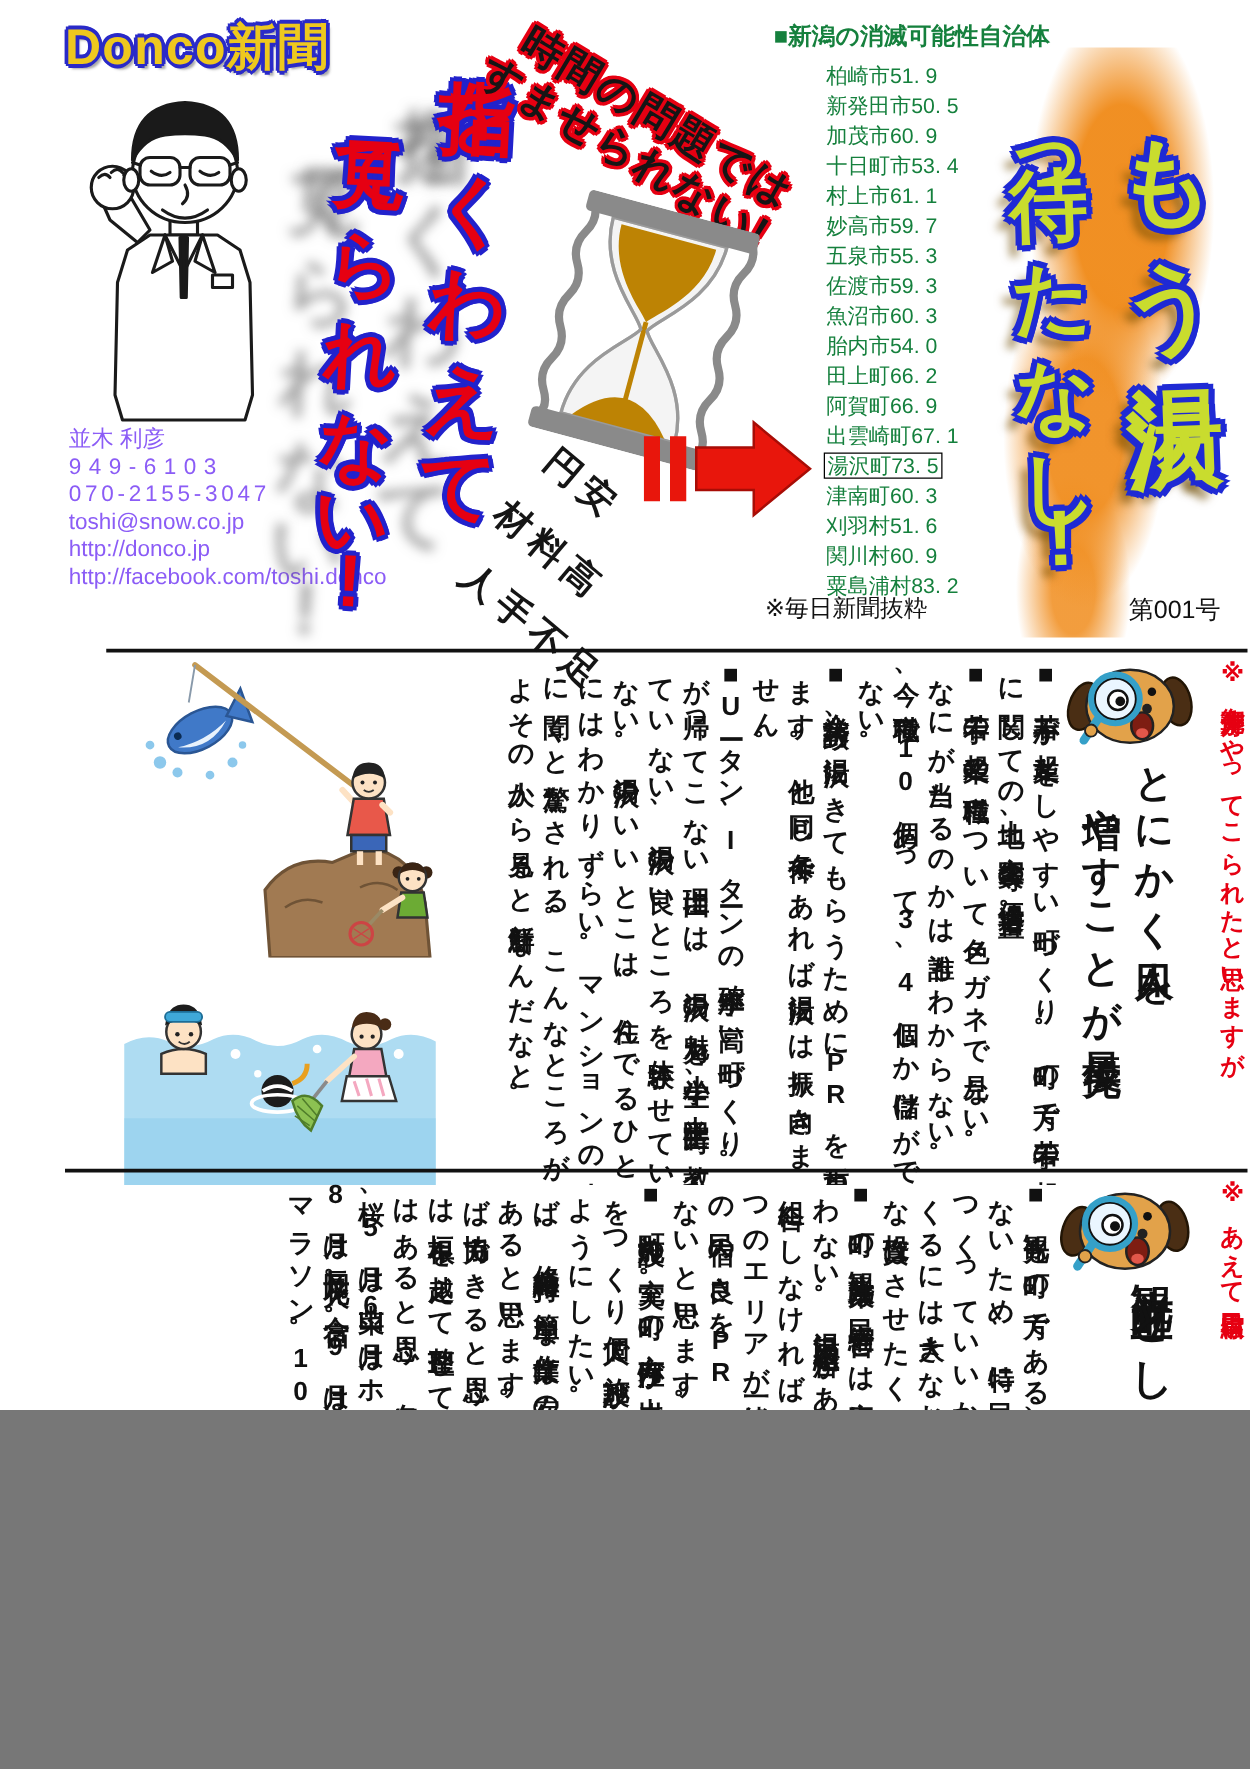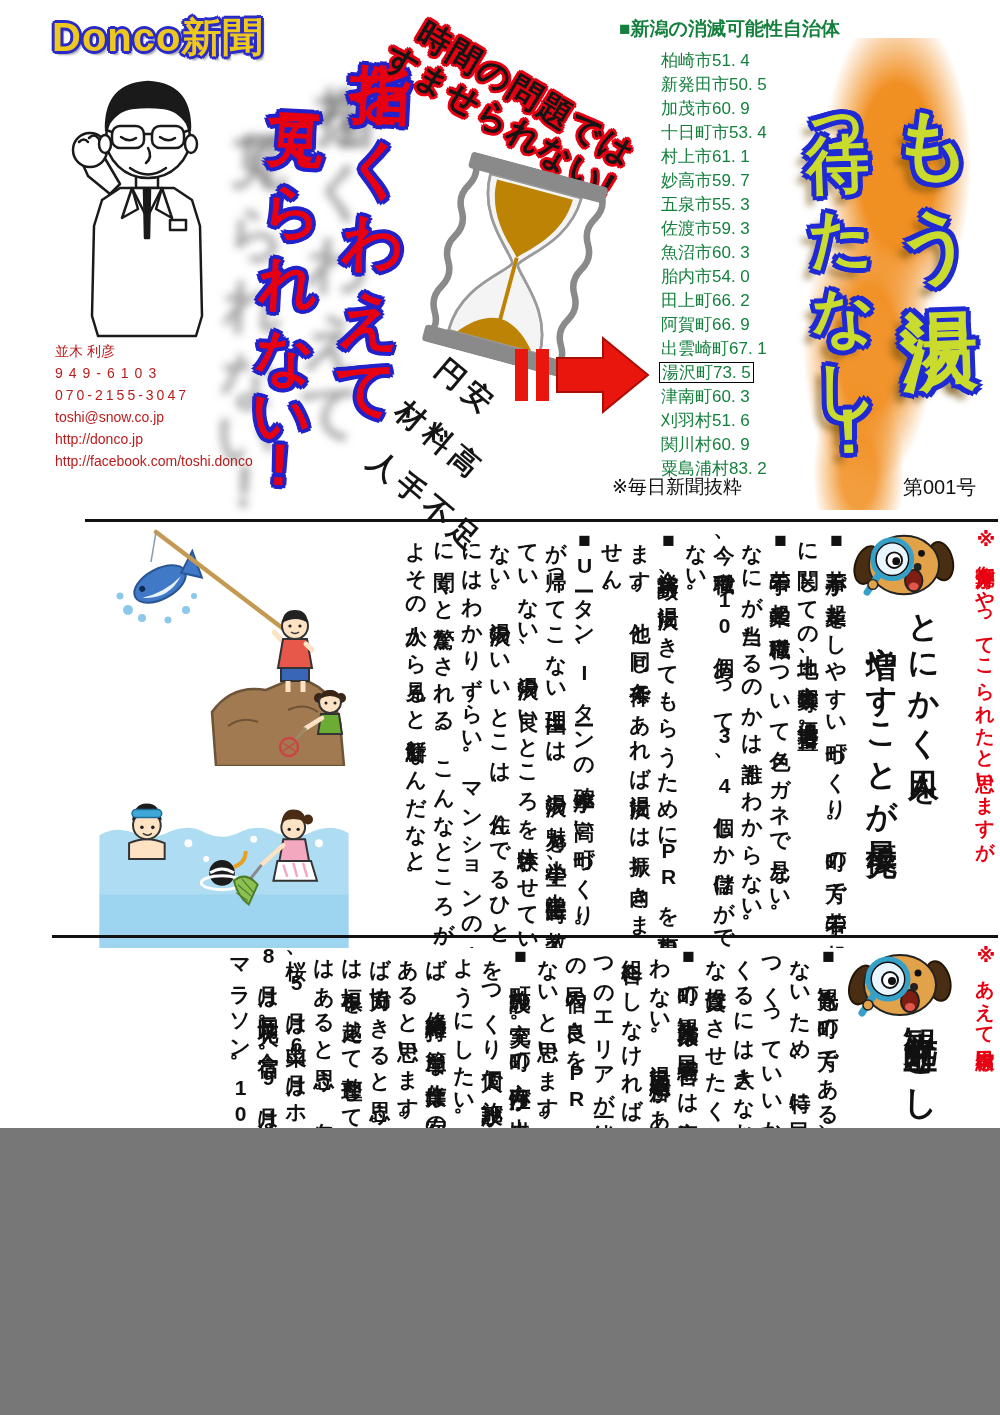--- a/index.html
+++ b/index.html
@@ -7,21 +7,21 @@
   .page{position:relative;width:1000px;height:1128px;background:#fff;margin:0 auto;overflow:hidden;}
   .abs{position:absolute;}
   .v{writing-mode:vertical-rl;text-orientation:upright;}
 
   
   .logo{left:52px;top:10px;font-size:40px;font-weight:900;letter-spacing:1px;color:#eec81e;
     text-shadow:3px 0 0 #2a2ac8,-3px 0 0 #2a2ac8,0 3px 0 #2a2ac8,0 -3px 0 #2a2ac8,
       2px 2px 0 #2a2ac8,-2px -2px 0 #2a2ac8,2px -2px 0 #2a2ac8,-2px 2px 0 #2a2ac8,3px 4px 2px rgba(60,60,60,.45);}
 
   
-  .contact{left:55px;top:340px;width:280px;color:#b91c1c;font-size:14px;line-height:22px;}
+  .contact{left:55px;top:340px;width:280px;color:#8b5cf6;font-size:18px;line-height:22px;}
   .contact .sp6{letter-spacing:6px;} .contact .sp3{letter-spacing:3px;}
 
   
   .slogan{left:250px;top:12px;height:505px;transform:rotate(3deg);}
   .slogan span{display:block;font-weight:900;color:#e60012;letter-spacing:5px;
     text-shadow:4px 0 0 #2222cc,-4px 0 0 #2222cc,0 4px 0 #2222cc,0 -4px 0 #2222cc,
       3px 3px 0 #2222cc,-3px -3px 0 #2222cc,3px -3px 0 #2222cc,-3px 3px 0 #2222cc,
       -34px 24px 9px rgba(85,85,85,.55);}
   .slogan .l1{font-size:62px;}
   .slogan .l2{font-size:59px;padding-top:56px;}
@@ -146,21 +146,21 @@
 
   <svg class="abs" style="left:515px;top:332px;" width="135" height="85" viewBox="0 0 135 85">
     <rect x="0" y="17" width="13" height="52" fill="#e8160c"></rect>
     <rect x="21" y="17" width="13" height="52" fill="#e8160c"></rect>
     <polygon points="42,26 88,26 88,6 133,43 88,80 88,60 42,60" fill="#e8160c" stroke="#a80d06" stroke-width="2"></polygon>
   </svg>
 
   <div class="abs munis">
     <h3>■新潟の消滅可能性自治体</h3>
     <ul>
-      <li><span>柏崎市51. 4</span></li>
+      <li><span>柏崎市51. 9</span></li>
       <li><span>新発田市50. 5</span></li>
       <li><span>加茂市60. 9</span></li>
       <li><span>十日町市53. 4</span></li>
       <li><span>村上市61. 1</span></li>
       <li><span>妙高市59. 7</span></li>
       <li><span>五泉市55. 3</span></li>
       <li><span>佐渡市59. 3</span></li>
       <li><span>魚沼市60. 3</span></li>
       <li><span>胎内市54. 0</span></li>
       <li><span>田上町66. 2</span></li>

